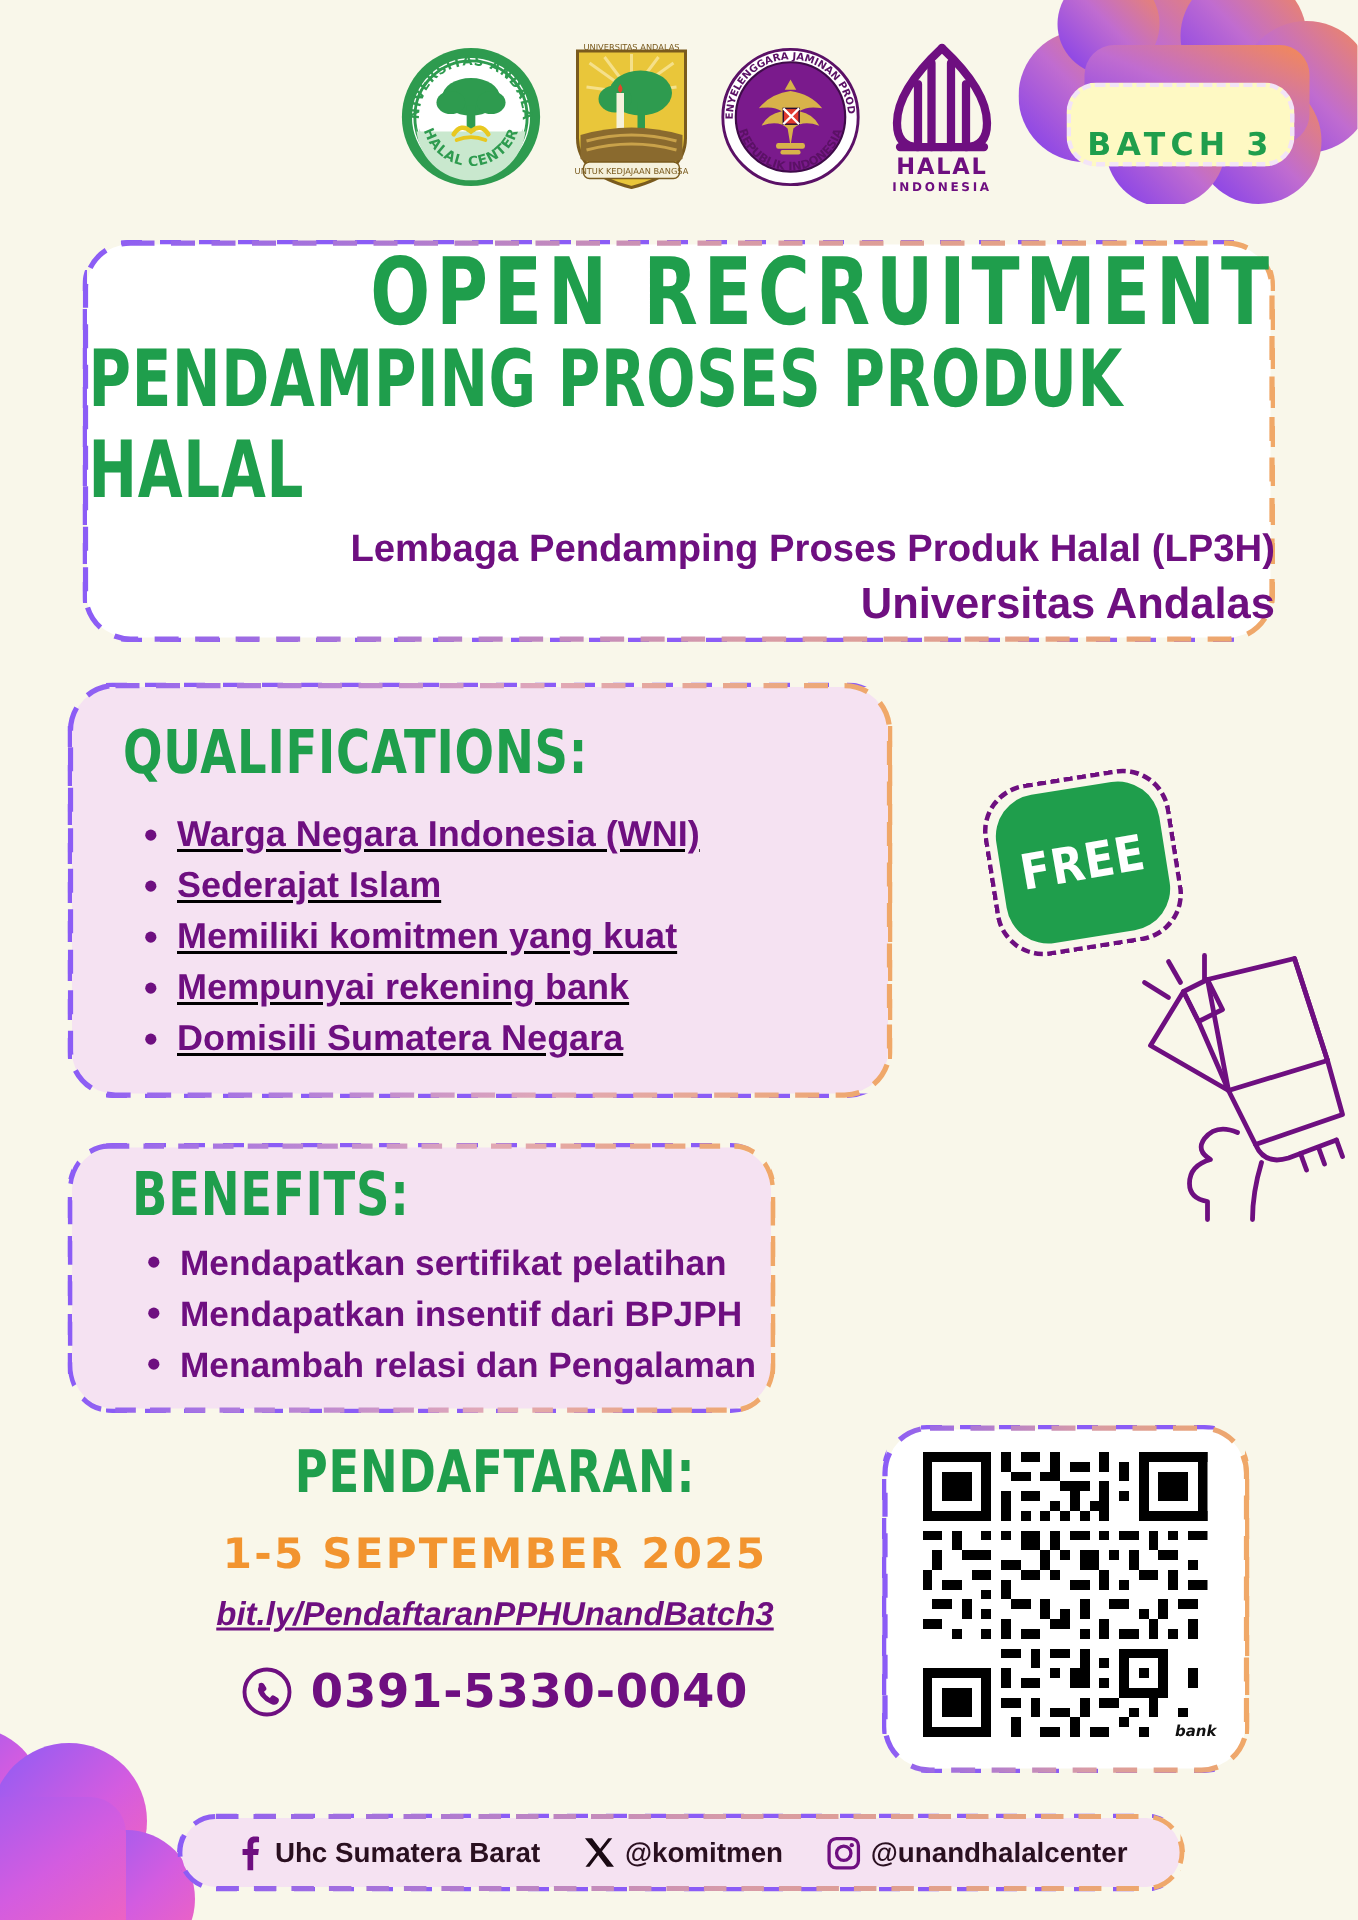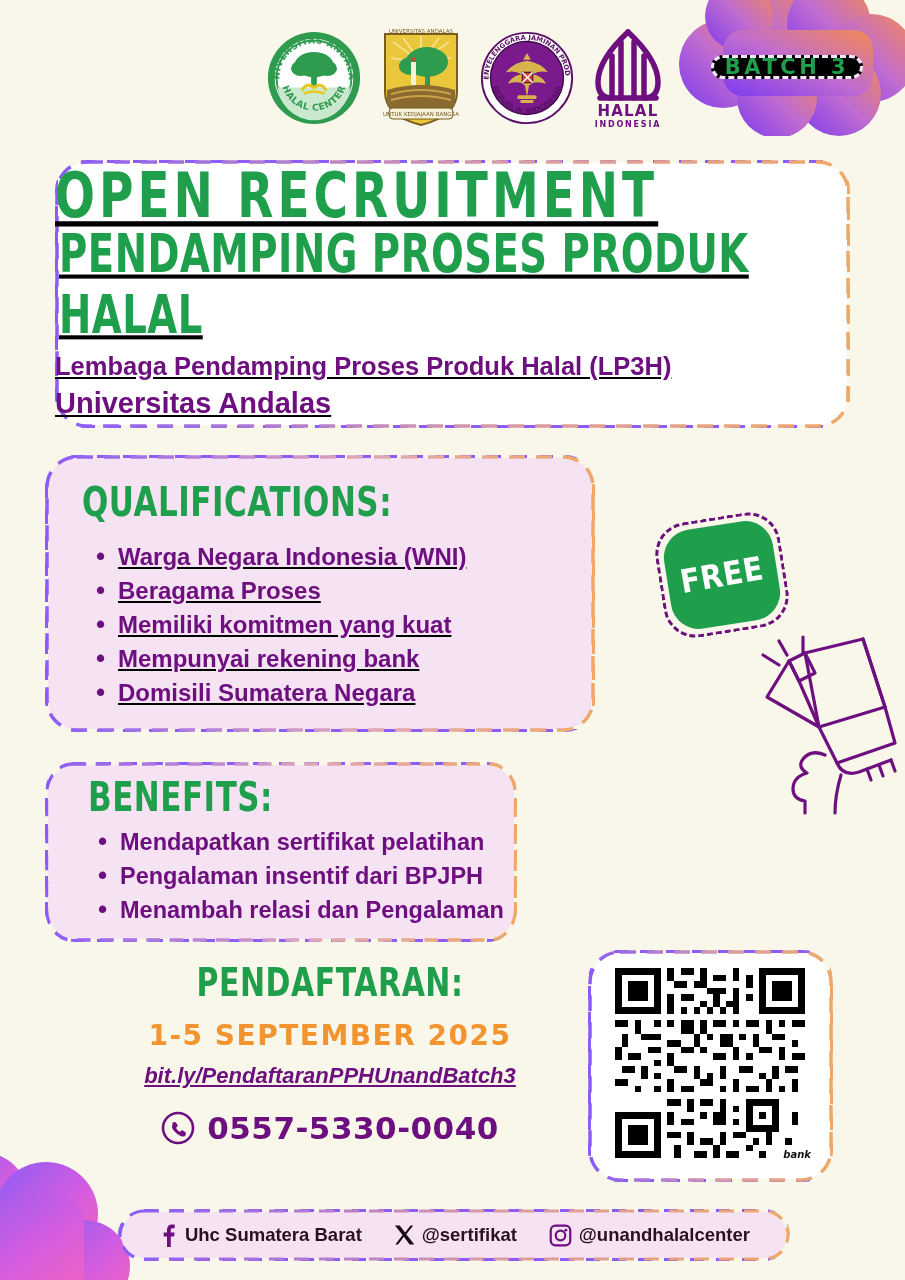--- a/index.html
+++ b/index.html
@@ -27,24 +27,24 @@
     position:absolute; top:22px; left:266px; width:400px; height:112px;
     display:flex; align-items:center; justify-content:space-between;
   }
   .logo{ position:relative; }
 
   
   .batch-wrap{
     position:absolute; top:8px; right:14px; width:210px; height:130px;
   }
   .batch-pill{
-    position:absolute; left:30px; top:47px; width:152px; height:24px;
-    background:#000000; border-radius:20px;
+    position:absolute; left:30px; top:47px; width:152px; height:56px;
+    background:#fef9c3; border-radius:20px;
     border:3px dashed #F3E4F7;
-    display:flex; align-items:center; justify-content:center;
+    display:flex; align-items:flex-end; justify-content:center;
   }
   .batch-pill span{
     color:#1F9E4C; font-weight:900; font-size:21px; letter-spacing:3.5px;
     font-family:"DejaVu Sans", sans-serif;
   }
 
   
   .card{
     position:absolute;
     border-radius:30px;
@@ -57,21 +57,21 @@
   }
   .card-inner{
     width:100%; height:100%; border-radius:27px; position:relative;
   }
   .dash-svg{ position:absolute; inset:0; width:100%; height:100%; pointer-events:none; }
 
   
   #title-card{ left:55px; top:160px; width:795px; height:268px; }
   #title-card .fill{ position:absolute; inset:3px; border-radius:28px; background:#FFFFFF; }
   .title-content{ position:absolute; inset:0; display:flex; flex-direction:column;
-                  align-items:flex-start; justify-content:center;text-decoration:underline; }
+                  align-items:flex-end; justify-content:center; }
   .t-open{
     color:#1F9E4C; font-weight:900; font-size:47px; letter-spacing:4px;
     font-family:"DejaVu Sans", sans-serif; transform:scaleY(1.32); margin-bottom:16px;
   }
   .t-pendamping{
     color:#1F9E4C; font-weight:900; font-size:39px; letter-spacing:0.5px;
     font-family:"DejaVu Sans", sans-serif; transform:scaleY(1.35) scaleX(0.99); margin-bottom:17px;
   }
   .t-lembaga{
     color:#6E0F80; font-weight:bold; font-size:25.5px; margin-top:6px;
@@ -327,21 +327,21 @@
             <stop offset="58%" stop-color="#E0A8B8"></stop>
         <stop offset="100%" stop-color="#F0A868"></stop>
           </linearGradient>
         </defs>
       <rect x="2" y="2" width="546" height="273" rx="30" fill="none" stroke="url(#gB2)" stroke-width="3.5" stroke-dasharray="16 11"></rect>
     </svg>
     <div class="card-inner">
       <div class="sec-head">QUALIFICATIONS:</div>
       <ul class="sec-list">
         <li>Warga Negara Indonesia (WNI)</li>
-        <li>Beragama Proses</li>
+        <li>Sederajat Islam</li>
         <li>Memiliki komitmen yang kuat</li>
         <li>Mempunyai rekening bank</li>
         <li>Domisili Sumatera Negara</li>
       </ul>
     </div>
   </div>
 
   <div class="card" id="ben-card">
     <div class="fill"></div>
     <svg class="dash-svg" viewBox="0 0 550 180" preserveAspectRatio="none">
@@ -351,21 +351,21 @@
             <stop offset="58%" stop-color="#E0A8B8"></stop>
         <stop offset="100%" stop-color="#F0A868"></stop>
           </linearGradient>
         </defs>
       <rect x="2" y="2" width="546" height="176" rx="30" fill="none" stroke="url(#gB3)" stroke-width="3.5" stroke-dasharray="16 11"></rect>
     </svg>
     <div class="card-inner">
       <div class="sec-head">BENEFITS:</div>
       <ul class="sec-list">
         <li>Mendapatkan sertifikat pelatihan</li>
-        <li>Pengalaman insentif dari BPJPH</li>
+        <li>Mendapatkan insentif dari BPJPH</li>
         <li>Menambah relasi dan Pengalaman</li>
       </ul>
     </div>
   </div>
 
   <div class="free-wrap">
     <div class="free-dash"></div>
     <div class="free-box">
       <span>FREE</span>
     </div>
@@ -392,21 +392,21 @@
 
   <div class="reg">
     <div><span class="reg-head">PENDAFTARAN:</span></div>
     <div class="reg-date">1-5 SEPTEMBER 2025</div>
     <div class="reg-link">bit.ly/PendaftaranPPHUnandBatch3</div>
     <div class="reg-phone">
       <svg width="34" height="34" viewBox="0 0 34 34">
         <circle cx="17" cy="17" r="15" fill="none" stroke="#6E0F80" stroke-width="2.6"></circle>
         <path d="M11.5 11.5 q2.5 -1.5 3.8 0.6 l1.2 2 q0.6 1 -0.5 1.9 l-1 0.8 q1.2 2.8 3.9 4.2 l0.9 -1.1 q0.9 -1.1 2 -0.4 l2 1.2 q2.1 1.3 0.5 3.7 q-1.4 2 -4.6 0.6 q-4.2 -1.8 -7 -5.4 q-2.6 -3.4 -1.2 -6.1 z" fill="#6E0F80"></path>
       </svg>
-      <span class="num">0557-5330-0040</span>
+      <span class="num">0391-5330-0040</span>
     </div>
   </div>
 
   <div class="card" id="qr-card">
     <div class="fill"></div>
     <svg class="dash-svg" viewBox="0 0 245 232" preserveAspectRatio="none">
       <defs>
           <linearGradient id="gB4" x1="0" y1="0" x2="1" y2="0">
         <stop offset="0%" stop-color="#8B5CF6"></stop>
             <stop offset="55%" stop-color="#D79BA8"></stop>
@@ -576,21 +576,21 @@
           </svg>
         </span>
         <span class="lbl">Uhc Sumatera Barat</span>
       </div>
       <div class="f-item">
         <span class="ico">
           <svg width="21" height="22" viewBox="0 0 22 22">
             <path d="M1 1 L9 11 L1.4 21 H4.2 L10.3 12.9 L16.4 21 H21.3 L12.9 10.2 L20.1 1 H17.3 L11.6 8.4 L6 1 Z" fill="#1A0A14"></path>
           </svg>
         </span>
-        <span class="lbl">@sertifikat</span>
+        <span class="lbl">@komitmen</span>
       </div>
       <div class="f-item">
         <span class="ico">
           <svg width="23" height="23" viewBox="0 0 24 24">
             <rect x="1.8" y="1.8" width="20.4" height="20.4" rx="5" fill="none" stroke="#6E0F80" stroke-width="2.3"></rect>
             <circle cx="12" cy="12" r="5" fill="none" stroke="#6E0F80" stroke-width="2.3"></circle>
             <circle cx="17.6" cy="6.4" r="1.5" fill="#6E0F80"></circle>
           </svg>
         </span>
         <span class="lbl">@unandhalalcenter</span>

